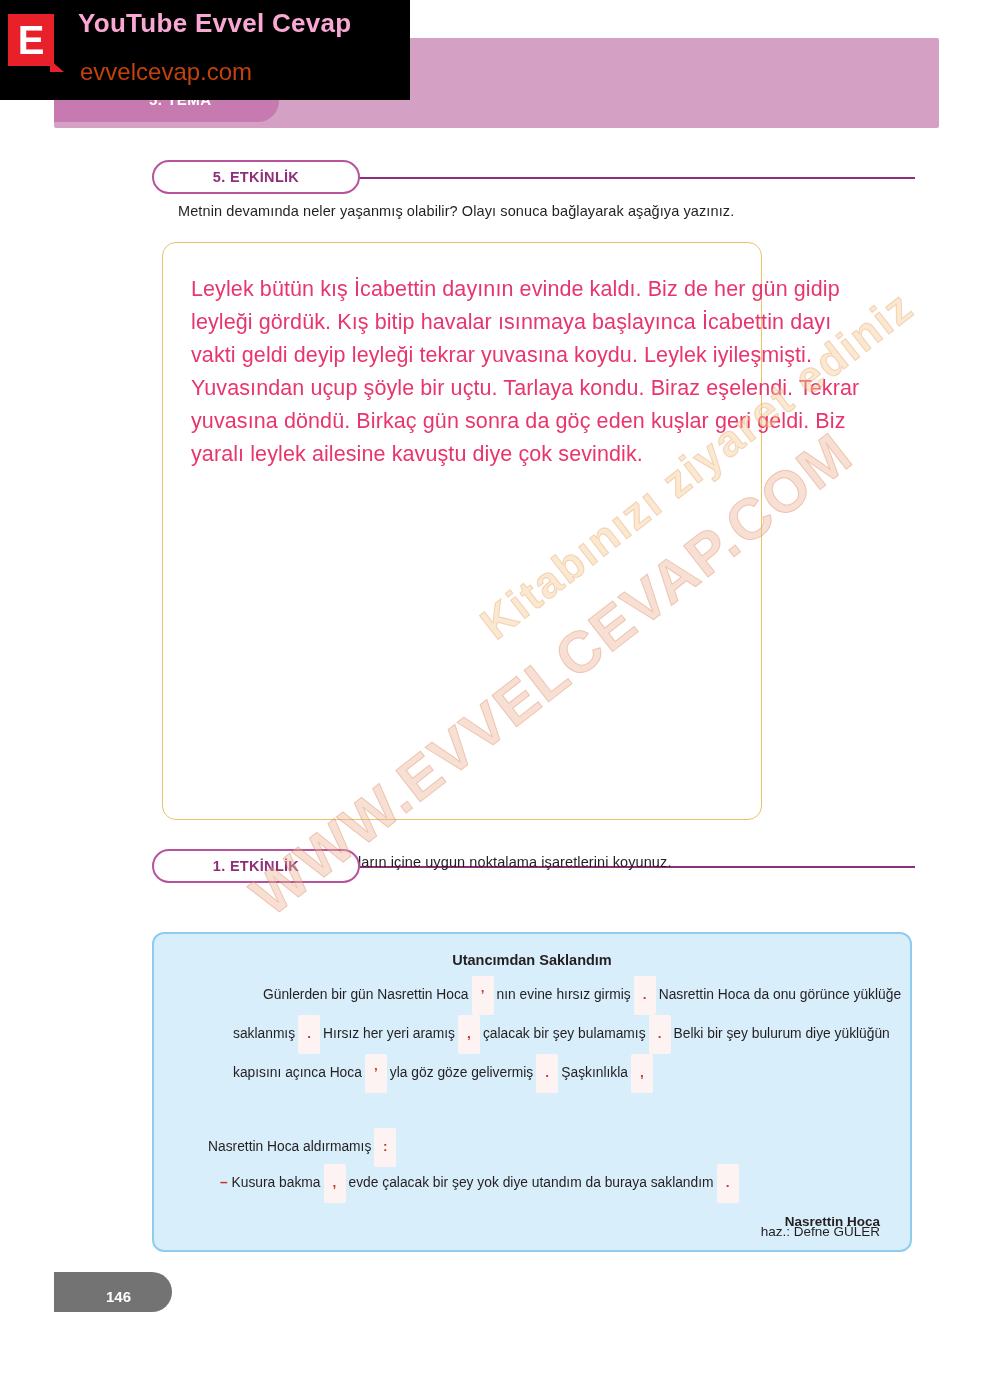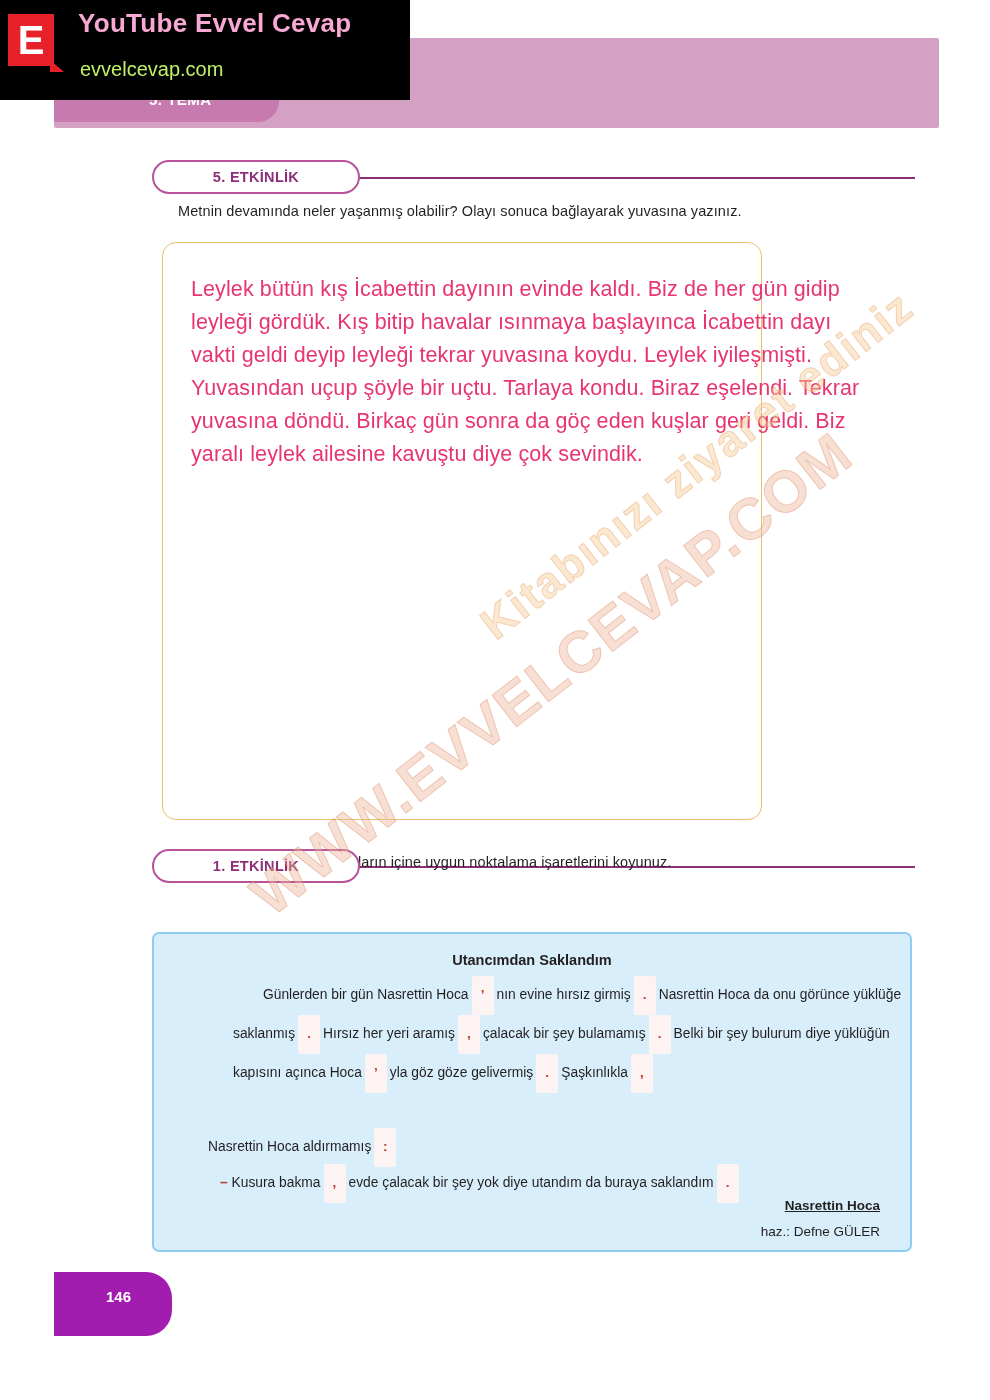--- a/index.html
+++ b/index.html
@@ -45,22 +45,22 @@
     position: absolute;
     left: 78px; top: 8px;
     color: #f9a8d4;
     font-size: 26px;
     font-weight: bold;
     letter-spacing: .3px;
   }
   .yt-sub {
     position: absolute;
     left: 80px; top: 58px;
-    color: #bef264;
-    font-size: 20px;
+    color: #c2410c;
+    font-size: 24px;
   }
 
   
   .header-band {
     position: absolute;
     top: 38px; left: 54px;
     width: 885px; height: 90px;
     background: #d4a0c4;
     border-radius: 2px;
   }
@@ -134,21 +134,21 @@
     letter-spacing: .1px;
   }
 
   
   .blue-box {
     position: absolute;
     left: 152px; top: 932px;
     width: 760px; height: 320px;
     background: #d9eefb;
     border: 2px solid #8ecdf0;
-    border-radius: 7px;
+    border-radius: 12px;
     padding-left: 36px;
   }
   .blue-title {
     position: absolute;
     top: 18px; left: 0; width: 100%;
     text-align: center;
     font-size: 14.5px;
     font-weight: bold;
     color: #231f20;
   }
@@ -180,22 +180,22 @@
     text-align: right;
     font-size: 13.5px;
     color: #231f20;
   }
   .sig .b { font-weight: bold; }
 
   
   .pagenum {
     position: absolute;
     left: 54px; top: 1272px;
-    width: 118px; height: 64px;
-    background: #a21caf;
+    width: 118px; height: 40px;
+    background: #737373;
     border-radius: 0 26px 26px 0;
   }
   .pagenum span {
     position: absolute;
     left: 52px; top: 16px;
     color: #ffffff;
     font-size: 15px;
     font-weight: bold;
   }
 
@@ -230,21 +230,21 @@
 
 <div class="header-band"></div>
 <div class="tema-pill">
   <span>5. TEMA</span>
 </div>
 
 <div class="act-rule" style="top:177px;"></div>
 <div class="act" style="top:160px;">
   <span>5. ETKİNLİK</span>
 </div>
-<div class="prompt" style="top:203px;">Metnin devamında neler yaşanmış olabilir? Olayı sonuca bağlayarak yuvasına yazınız.</div>
+<div class="prompt" style="top:203px;">Metnin devamında neler yaşanmış olabilir? Olayı sonuca bağlayarak aşağıya yazınız.</div>
 
 <div class="answer-box">
   <div class="answer-text">Leylek bütün kış İcabettin dayının evinde kaldı. Biz de her gün gidip leyleği gördük. Kış bitip havalar ısınmaya başlayınca İcabettin dayı vakti geldi deyip leyleği tekrar yuvasına koydu. Leylek iyileşmişti. Yuvasından uçup şöyle bir uçtu. Tarlaya kondu. Biraz eşelendi. Tekrar yuvasına döndü. Birkaç gün sonra da göç eden kuşlar geri geldi. Biz yaralı leylek ailesine kavuştu diye çok sevindik.</div>
 </div>
 
 <div class="act-rule" style="top:866px;"></div>
 <div class="act" style="top:849px;">
   <span>1. ETKİNLİK</span>
 </div>
 <div class="prompt" style="top:854px;">Aşağıdaki metinde, kutucukların içine uygun noktalama işaretlerini koyunuz.</div>
@@ -259,21 +259,21 @@
 
   <div class="para" style="top:230px;">
     <span style="display:inline-block;width:12px;"></span><span class="dash">–</span>
     <span>Kusura bakma</span><span class="slot">,</span><span>evde çalacak bir şey yok diye utandım da buraya saklandım</span><span class="slot">.</span>
   </div>
 
   <div class="para" style="top:194px;">
     <span>Nasrettin Hoca aldırmamış</span><span class="slot">:</span>
   </div>
 
-  <div class="sig" style="top:264px;text-decoration:underline;">
+  <div class="sig" style="top:280px;">
     <span class="b">Nasrettin Hoca</span>
   </div>
   <div class="sig" style="top:290px;">
     <span>haz.: Defne GÜLER</span>
   </div>
 </div>
 
 <div class="pagenum">
   <span>146</span>
 </div>

